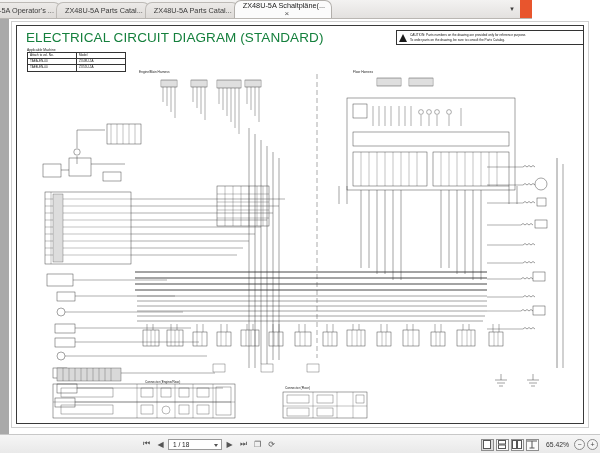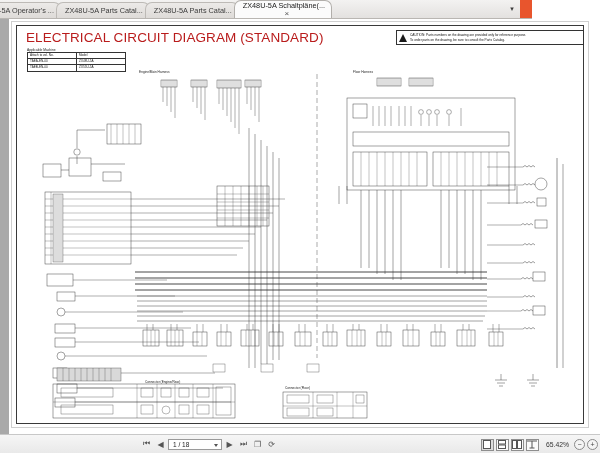--- a/index.html
+++ b/index.html
@@ -88,21 +88,21 @@
     position: absolute; left: 4px; top: 3px;
     width: 568px; height: 399px;
     border: 1px solid #3a3a3a;
     box-sizing: border-box;
   }
 
   
   #doc-title {
     position: absolute; left: 14px; top: 8px;
     font-size: 13.5px; letter-spacing: .1px;
-    color: #b91c1c; white-space: nowrap;
+    color: #15803d; white-space: nowrap;
   }
   #applicable-label {
     position: absolute; left: 15px; top: 26px;
     font-size: 3.3px; color: #222;
   }
   #machine-table {
     position: absolute; left: 15px; top: 30px;
     border-collapse: collapse;
     font-size: 3.1px; color: #1a1a1a;
   }

